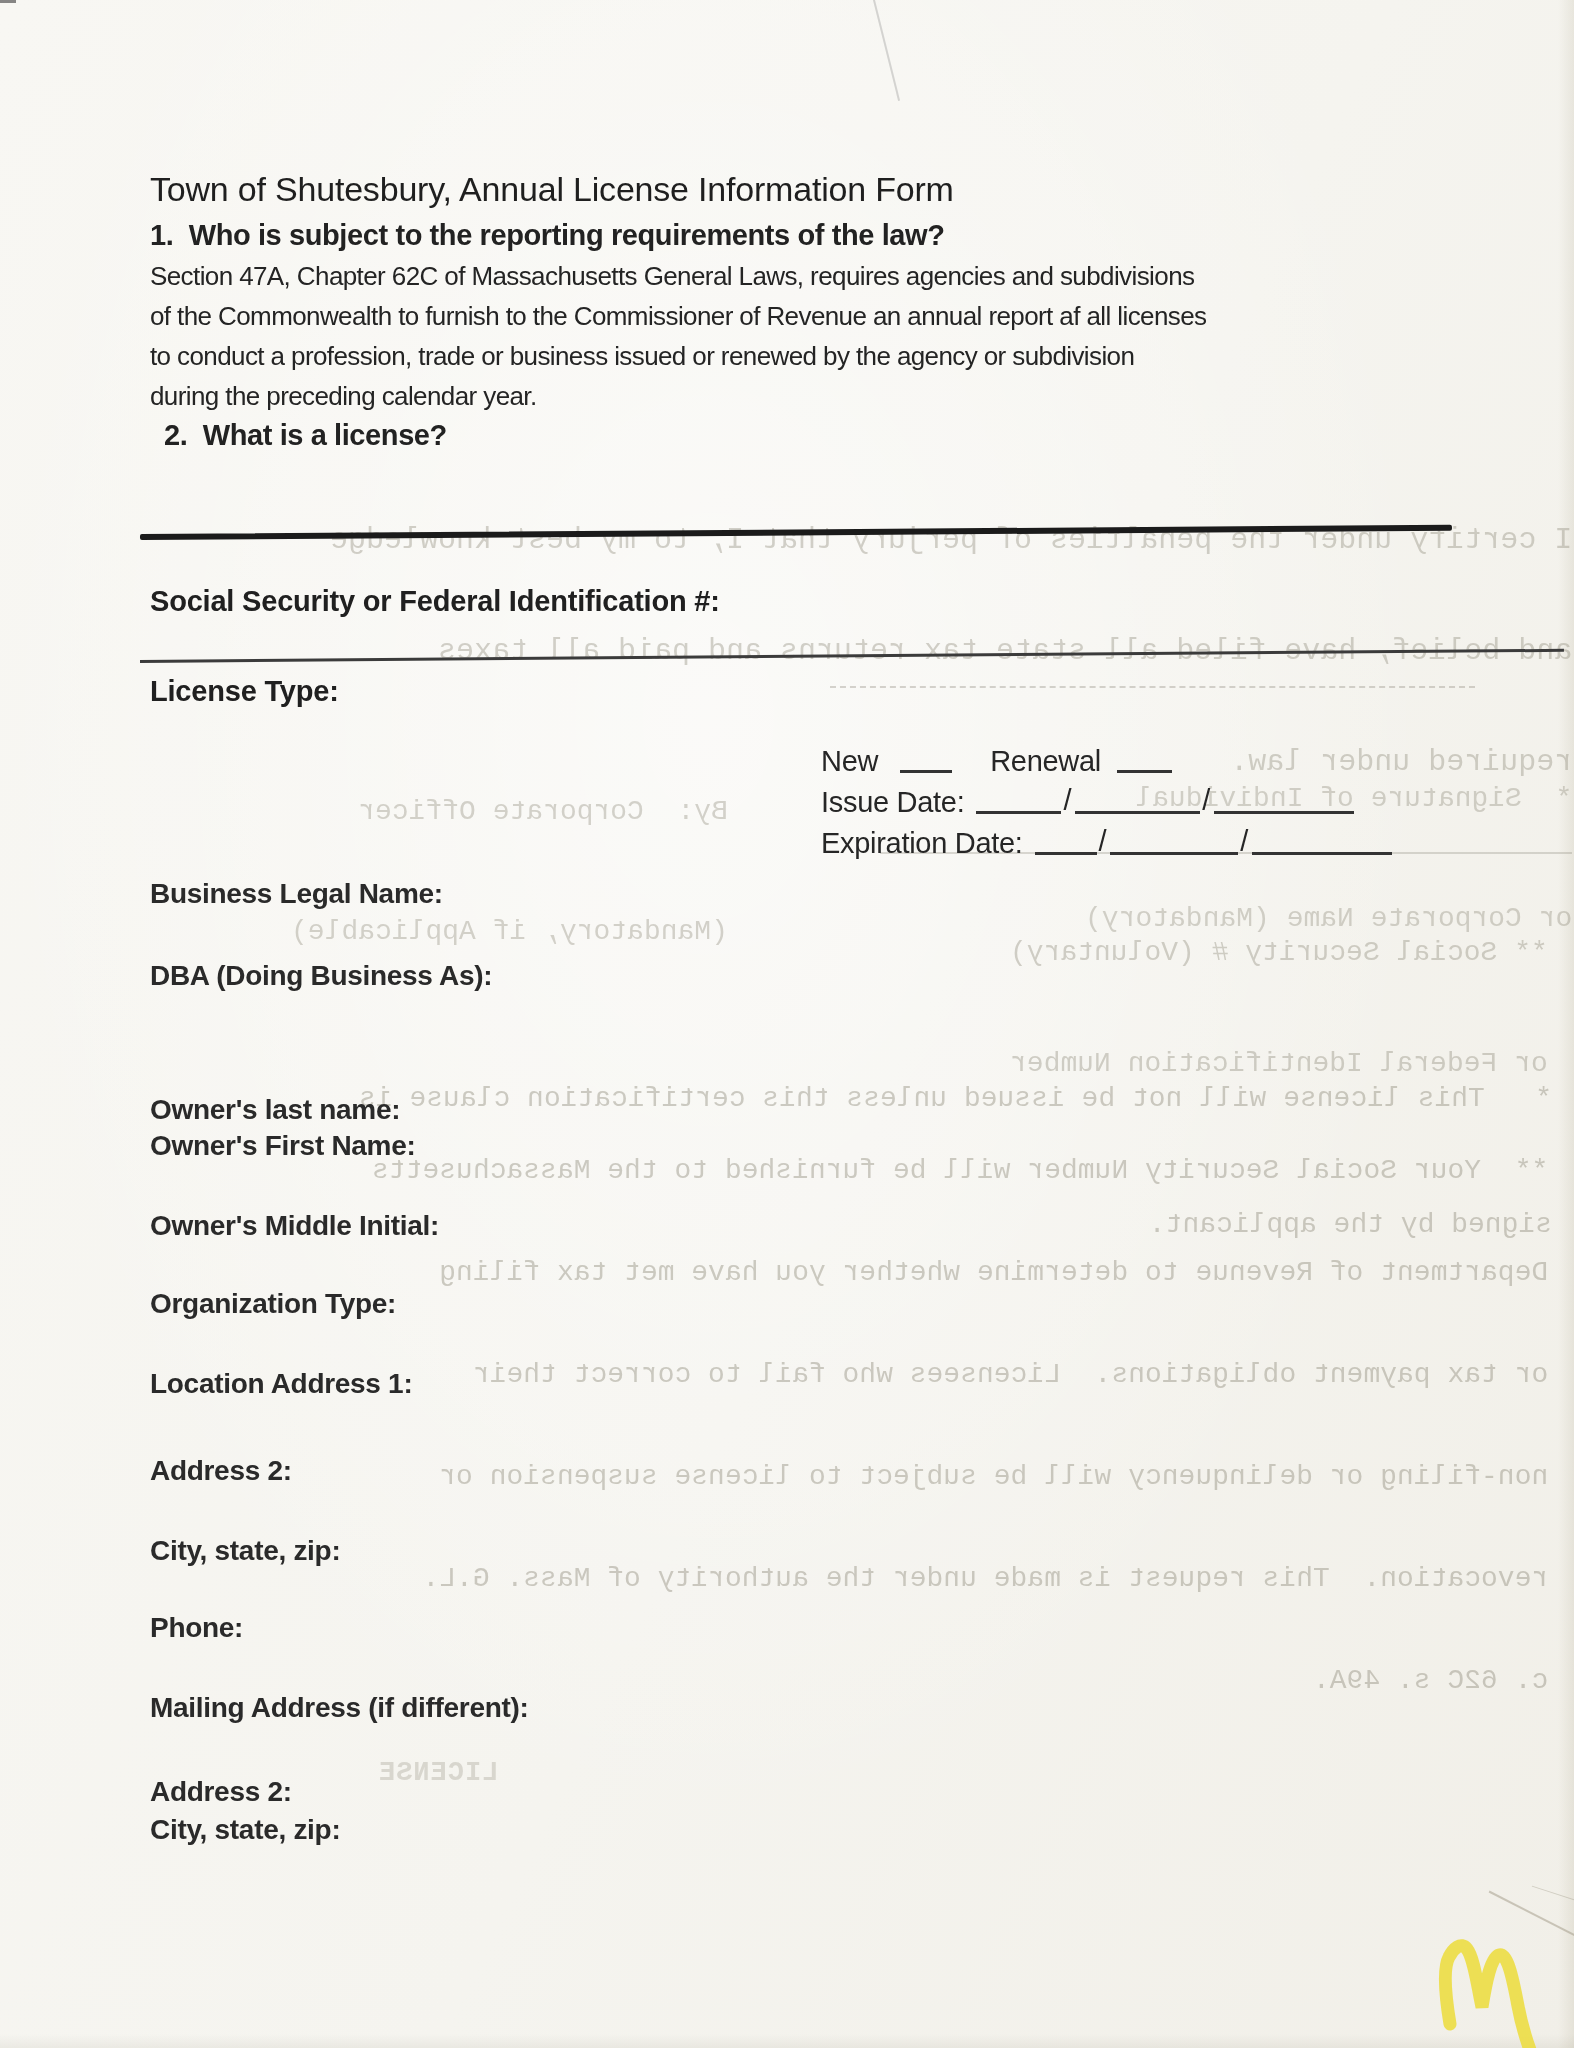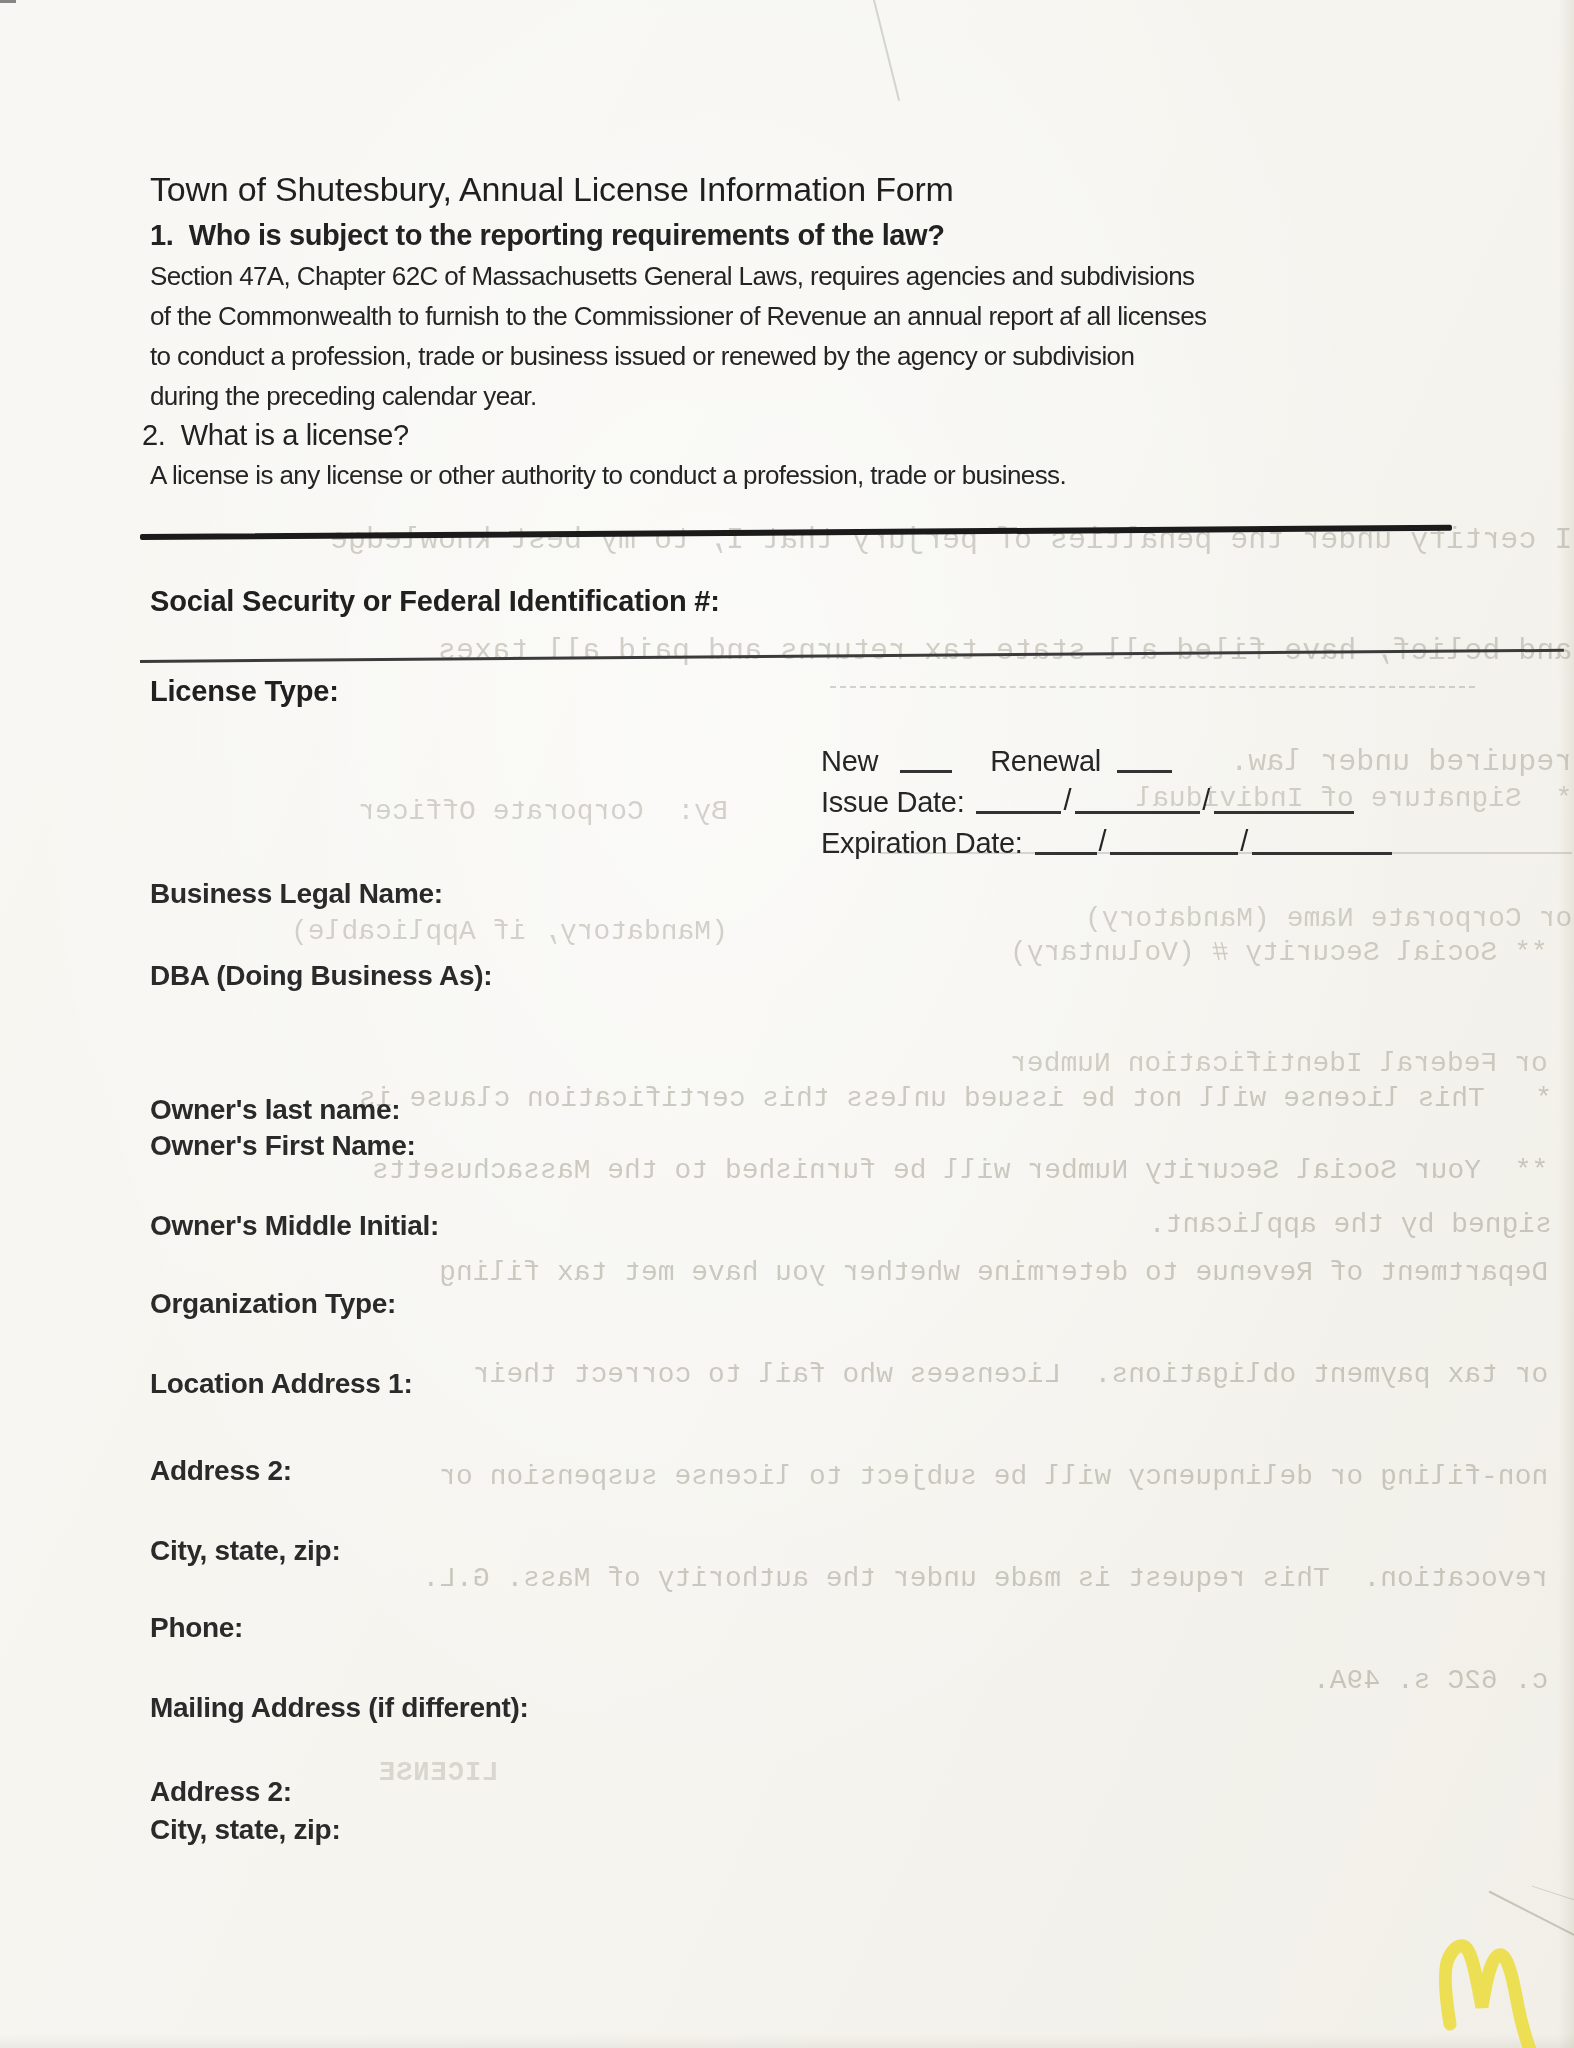--- a/index.html
+++ b/index.html
@@ -26,21 +26,21 @@
   .crease2{position:absolute;left:1530px;top:1898px;width:80px;height:1px;
     background:rgba(150,143,122,.35);transform:rotate(18deg);}
 
   
   .title{position:absolute;left:150px;top:170px;font-size:34px;font-weight:normal;
     letter-spacing:-.2px;color:#1f1f1f;white-space:pre;}
   .h1{position:absolute;left:150px;top:219px;font-size:29px;font-weight:bold;
     letter-spacing:-.4px;color:#222;white-space:pre;}
   .para-line{position:absolute;left:150px;font-size:26px;letter-spacing:-.6px;
     color:#242424;white-space:pre;}
-  .h2{position:absolute;left:142px;top:419px;font-size:29px;font-weight:normal;
+  .h2{position:absolute;left:164px;top:419px;font-size:29px;font-weight:bold;
     letter-spacing:-.4px;color:#222;white-space:pre;text-align:right;}
   .lbl{position:absolute;left:150px;font-size:28px;letter-spacing:-.3px;color:#2a2a2a;white-space:pre;font-weight:bold;}
   .lbl-b{font-weight:bold;letter-spacing:-.2px;color:#202020;}
 
   .rule-thick{position:absolute;left:140px;top:534px;width:1312px;height:6px;
     background:#1b1b1b;transform:rotate(-.4deg);transform-origin:left center;border-radius:2px;}
   .rule-thin{position:absolute;left:140px;top:660px;width:1424px;height:3px;
     background:#3b3b3b;transform:rotate(-.45deg);transform-origin:left center;}
 
   .row{position:absolute;left:790px;font-size:29px;letter-spacing:-.3px;color:#262626;white-space:pre;}
@@ -122,21 +122,20 @@
 
   <div class="title">Town of Shutesbury, Annual License Information Form</div>
 
   <div class="h1">1.  Who is subject to the reporting requirements of the law?</div>
   <div class="para-line" style="top:261px">Section 47A, Chapter 62C of Massachusetts General Laws, requires agencies and subdivisions</div>
   <div class="para-line" style="top:301px">of the Commonwealth to furnish to the Commissioner of Revenue an annual report af all licenses</div>
   <div class="para-line" style="top:341px">to conduct a profession, trade or business issued or renewed by the agency or subdivision</div>
   <div class="para-line" style="top:381px">during the preceding calendar year.</div>
 
   <div class="h2">2.  What is a license?</div>
-  <div class="para-line" style="top:460px">A license is any license or other authority to conduct a profession, trade or business.</div>
 
   <div class="rule-thick"></div>
 
   <div class="lbl lbl-b" style="top:585px;font-size:29px">Social Security or Federal Identification #:</div>
 
   <div class="rule-thin"></div>
 
   <div class="lbl lbl-b" style="top:675px;font-size:29px">License Type:</div>
 
   <div class="row" style="top:712px">

